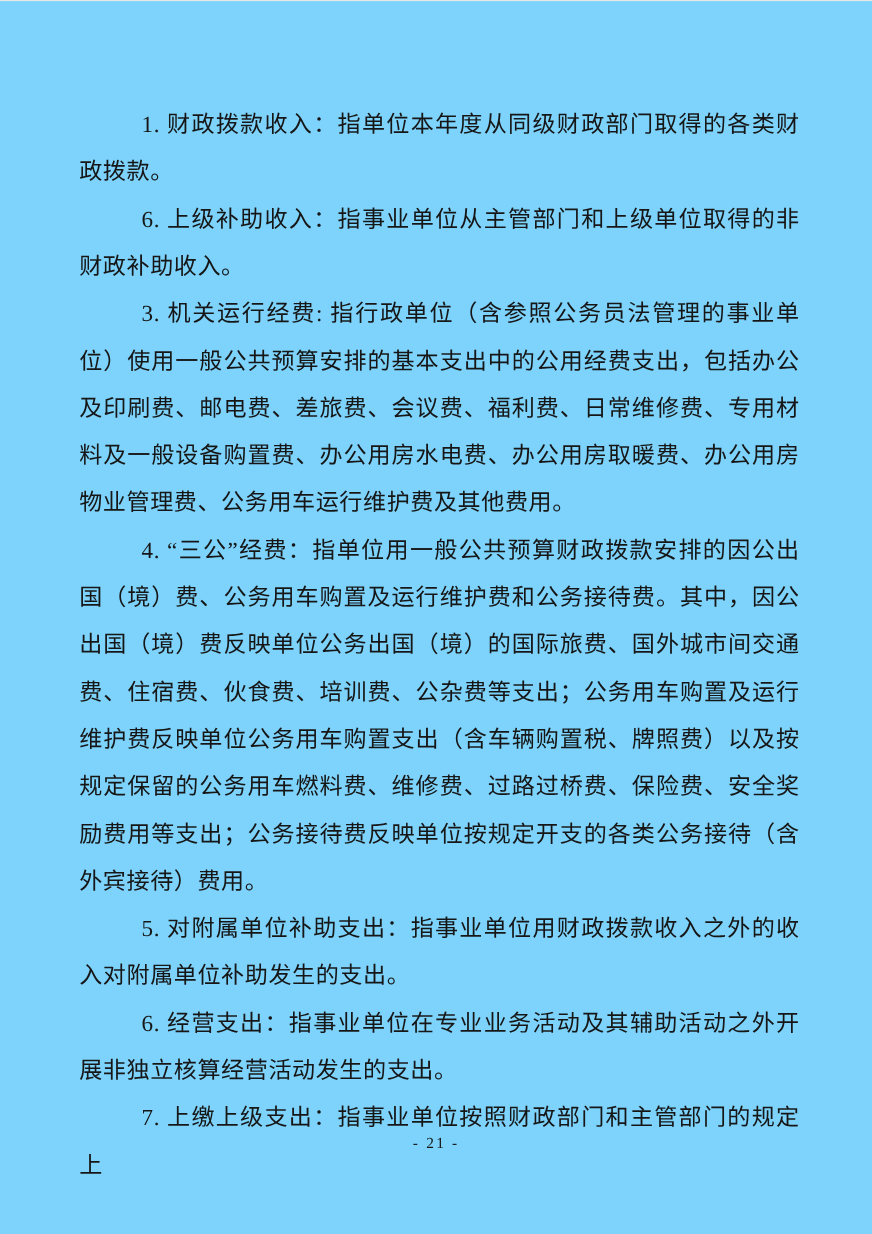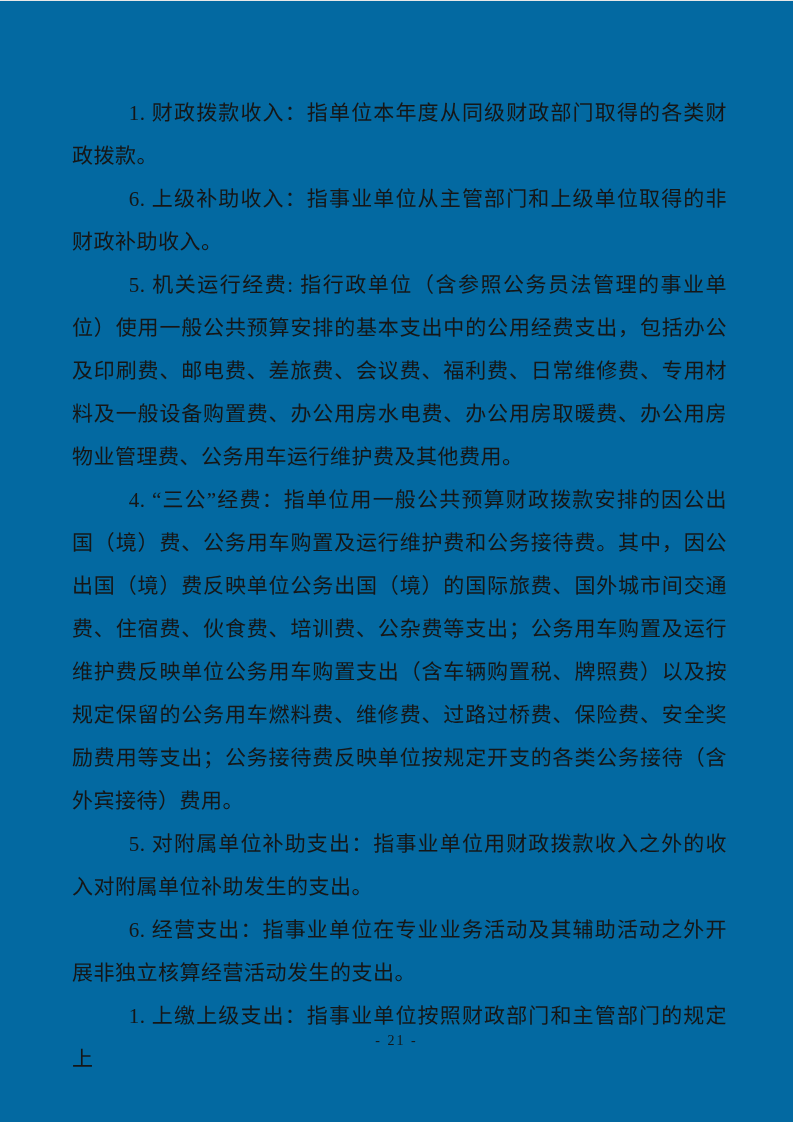--- a/index.html
+++ b/index.html
@@ -4,21 +4,21 @@
 <style>
   html, body {
     margin: 0;
     padding: 0;
     background: #ffffff;
   }
   .page {
     position: relative;
     width: 793px;
     height: 1122px;
-    background: #0369a1;
+    background: #7dd3fc;
     overflow: hidden;
     font-family: "Liberation Serif", "DejaVu Serif", serif;
     color: #161616;
   }
   .page-top-edge {
     position: absolute;
     top: 0;
     left: 0;
     width: 100%;
     height: 1px;
@@ -53,20 +53,20 @@
   }
 </style>
 </head>
 <body>
 
 <div class="page">
   <div class="page-top-edge"></div>
   <div class="content">
     <p>1. 财政拨款收入：指单位本年度从同级财政部门取得的各类财政拨款。</p>
     <p>6. 上级补助收入：指事业单位从主管部门和上级单位取得的非财政补助收入。</p>
-    <p>5. 机关运行经费: 指行政单位（含参照公务员法管理的事业单位）使用一般公共预算安排的基本支出中的公用经费支出，包括办公及印刷费、邮电费、差旅费、会议费、福利费、日常维修费、专用材料及一般设备购置费、办公用房水电费、办公用房取暖费、办公用房物业管理费、公务用车运行维护费及其他费用。</p>
+    <p>3. 机关运行经费: 指行政单位（含参照公务员法管理的事业单位）使用一般公共预算安排的基本支出中的公用经费支出，包括办公及印刷费、邮电费、差旅费、会议费、福利费、日常维修费、专用材料及一般设备购置费、办公用房水电费、办公用房取暖费、办公用房物业管理费、公务用车运行维护费及其他费用。</p>
     <p>4. “三公”经费：指单位用一般公共预算财政拨款安排的因公出国（境）费、公务用车购置及运行维护费和公务接待费。其中，因公出国（境）费反映单位公务出国（境）的国际旅费、国外城市间交通费、住宿费、伙食费、培训费、公杂费等支出；公务用车购置及运行维护费反映单位公务用车购置支出（含车辆购置税、牌照费）以及按规定保留的公务用车燃料费、维修费、过路过桥费、保险费、安全奖励费用等支出；公务接待费反映单位按规定开支的各类公务接待（含外宾接待）费用。</p>
     <p>5. 对附属单位补助支出：指事业单位用财政拨款收入之外的收入对附属单位补助发生的支出。</p>
     <p>6. 经营支出：指事业单位在专业业务活动及其辅助活动之外开展非独立核算经营活动发生的支出。</p>
-    <p>1. 上缴上级支出：指事业单位按照财政部门和主管部门的规定上</p>
+    <p>7. 上缴上级支出：指事业单位按照财政部门和主管部门的规定上</p>
   </div>
   <div class="page-number">- 21 -</div>
 </div>
 
 </body></html>

